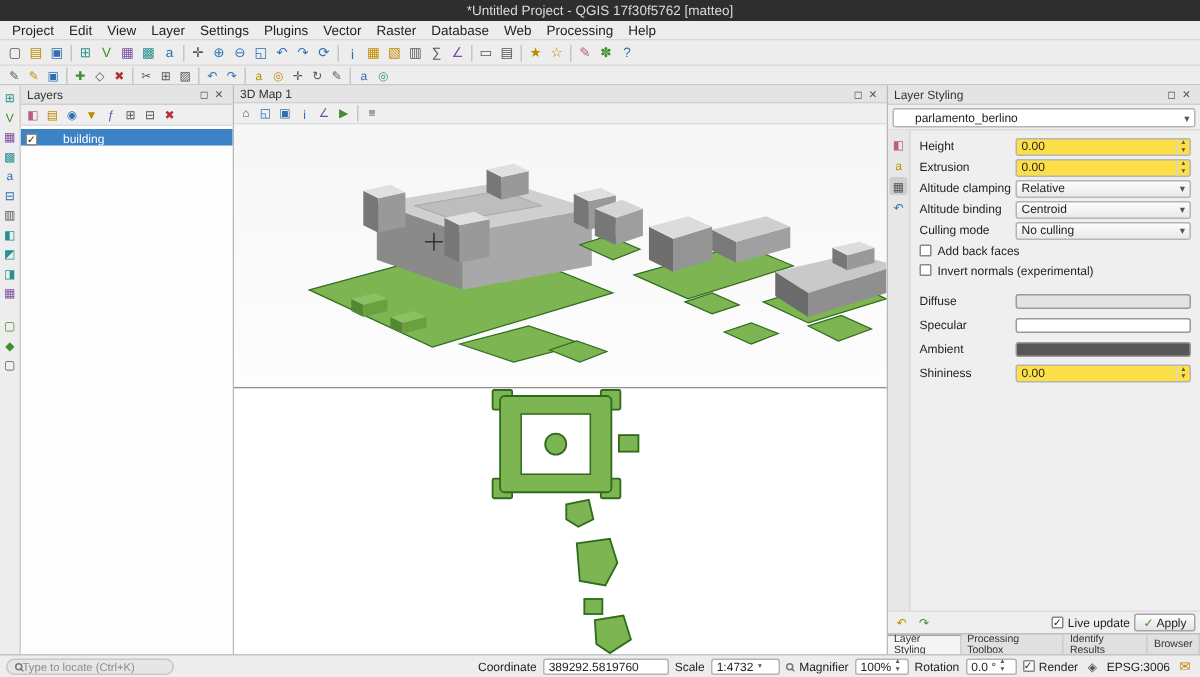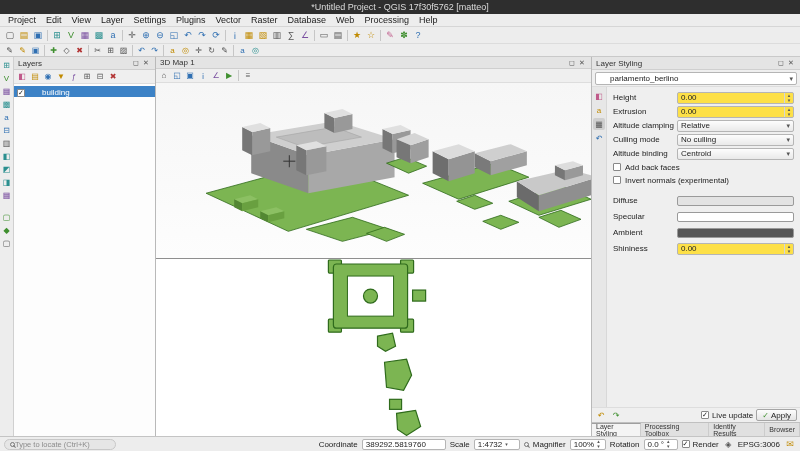--- a/index.html
+++ b/index.html
@@ -397,30 +397,30 @@
             </div>
           </div>
           <div class="srow">
             <span class="lbl">Altitude clamping</span>
             <div class="scombo">
               <span>Relative</span>
               <span class="arrow">▾</span>
             </div>
           </div>
           <div class="srow">
+            <span class="lbl">Altitude binding</span>
+            <div class="scombo">
+              <span>Centroid</span>
+              <span class="arrow">▾</span>
+            </div>
+          </div>
+          <div class="srow">
             <span class="lbl">Culling mode</span>
             <div class="scombo">
               <span>No culling</span>
-              <span class="arrow">▾</span>
-            </div>
-          </div>
-          <div class="srow">
-            <span class="lbl">Altitude binding</span>
-            <div class="scombo">
-              <span>Centroid</span>
               <span class="arrow">▾</span>
             </div>
           </div>
           <div class="chkrow">
             <span class="cb"></span>
             <span>Add back faces</span>
           </div>
           <div class="chkrow">
             <span class="cb"></span>
             <span>Invert normals (experimental)</span>

